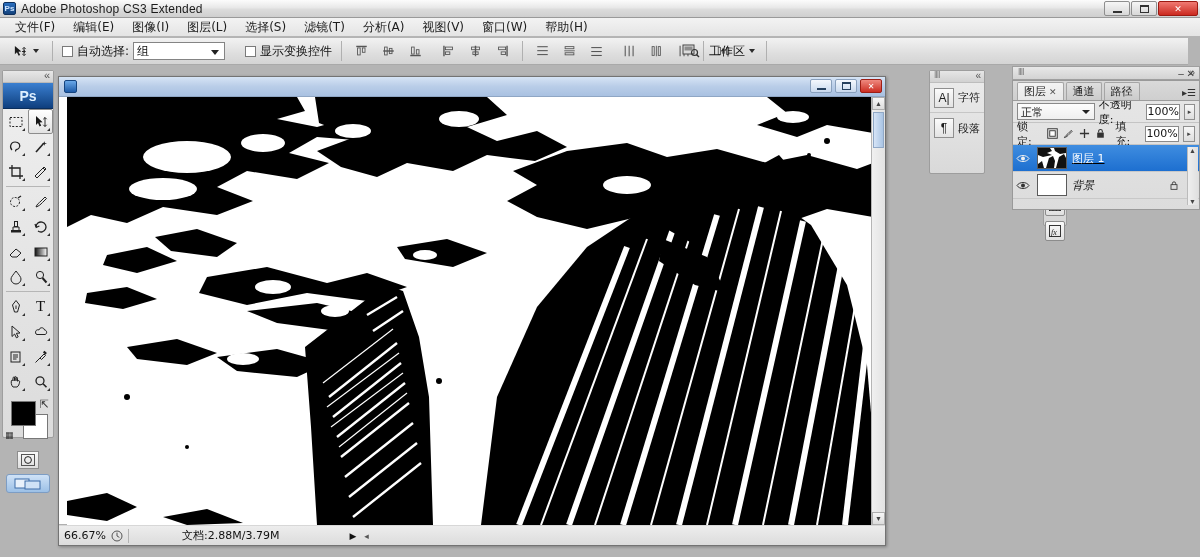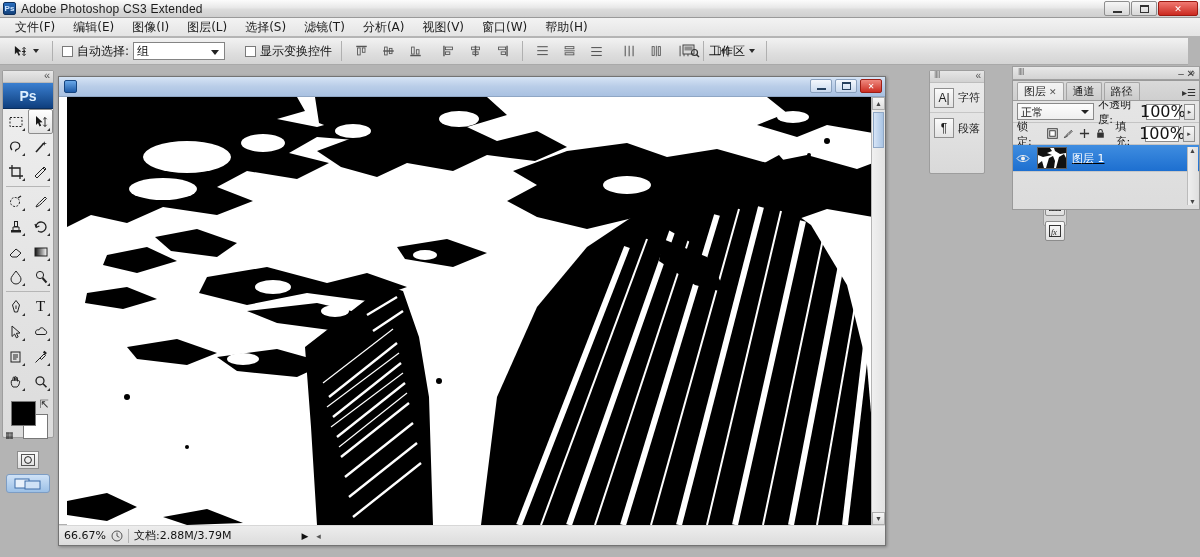--- a/index.html
+++ b/index.html
@@ -173,21 +173,21 @@
   .vscroll .arrow-dn { bottom: 0; }
   .vscroll .thumb { position: absolute; left: 1px; top: 15px; width: 11px; height: 36px;
                     background: linear-gradient(90deg,#d6e4f6,#a9c4e4); border: 1px solid #90a8c6; }
   .statusbar {
     position: absolute; left: 0; bottom: 0; width: 826px; height: 19px;
     background: linear-gradient(#ededed,#dcdcdc); display: flex; align-items: center;
     font-size: 11px; color: #111; font-family: "DejaVu Sans", sans-serif;
   }
   .zoom-field { width: 52px; padding-left: 5px; }
   .status-sep { width: 1px; height: 14px; background: #b2b2b2; margin: 0 5px; }
-  .doc-size { }
+  .doc-size { margin-left: 48px; }
   .status-arrow { margin-left: 70px; font-size: 9px; }
 
   
   .dock-left {
     position: absolute; left: 929px; top: 70px; width: 56px; height: 104px;
     background: linear-gradient(#ececec,#d9d9d9); border: 1px solid #9d9d9d; border-radius: 2px;
   }
   .dock-left .grip { height: 12px; background: linear-gradient(#e6e6e6,#d1d1d1); border-bottom: 1px solid #bdbdbd;
                      position: relative; }
   .dock-left .grip::before { content: "\2016\2016"; position:absolute; left:4px; top:-1px; font-size:9px; color:#777; letter-spacing:-1px;}
@@ -251,21 +251,21 @@
     border-bottom: 1px solid #c4c4c4; font-size: 11px; color: #141414;
     font-family: "DejaVu Sans", sans-serif;
   }
   .blend-sel {
     width: 84px; height: 17px; background: linear-gradient(#fdfdfd,#efefef); border: 1px solid #8a8a8a;
     display: flex; align-items: flex-start; padding: 1px 3px; position: relative; font-size: 11px;
   }
   .blend-sel .select-caret { right: 4px; top: 6px; border-top-width: 4px; }
   .num-field {
     width: 34px; height: 16px; background: #fff; border: 1px solid #8a8a8a;
-    display: flex; align-items: center; justify-content: center; font-size: 16px;
+    display: flex; align-items: center; justify-content: center; font-size: 11px;
   }
   .spin { width: 12px; height: 16px; border: 1px solid #8f8f8f; background: linear-gradient(#f7f7f7,#dedede);
           display:flex; align-items:center; justify-content:center; font-size:7px; color:#444; }
   .lock-icons { display: flex; align-items: center; gap: 5px; }
   .lock-icons span { font-size: 11px; color: #1c1c1c; }
   .layer-row {
     height: 27px; display: flex; align-items: center; gap: 5px; padding-left: 3px;
     border-bottom: 1px solid #c8c8c8; position: relative;
   }
   .layer-row.selected { background: linear-gradient(#3f8de0,#1d6fd0); text-decoration: underline; }
@@ -915,20 +915,36 @@
           <path d="M0 0 H12 L14 3 L9 5 L14 7 L5 9 L0 7 Z" fill="#111"></path>
           <path d="M16 0 H28 V5 L22 6 L17 3 Z" fill="#111"></path>
           <path d="M8 20 L11 10 L15 8 L17 13 L16 20 Z" fill="#111"></path>
           <path d="M18 20 L21 9 L26 6 L28 10 V20 Z" fill="#111"></path>
           <path d="M0 16 L4 13 L6 20 L0 20 Z" fill="#111"></path>
         </svg>
       </span>
       <span class="layer-name">图层 1</span>
     </div>
 
+    <div class="layer-row">
+      <span class="eye">
+        <svg width="14" height="11" viewBox="0 0 14 11">
+            <path d="M1 5.5 C3.5 1.5 10.5 1.5 13 5.5 C10.5 9.5 3.5 9.5 1 5.5 Z" fill="none" stroke="#333"></path>
+            <circle cx="7" cy="5.5" r="2" fill="#333"></circle>
+          </svg>
+      </span>
+      <span class="layer-thumb"></span>
+      <span class="layer-name">背景</span>
+      <span class="layer-lock">
+        <svg width="10" height="11" viewBox="0 0 12 12">
+            <rect x="2.4" y="5" width="7.2" height="5.6" fill="none" stroke="#333"></rect>
+            <path d="M4 5 V3.6 A2 2 0 0 1 8 3.6 V5" fill="none" stroke="#333" stroke-width="1.1"></path>
+          </svg>
+      </span>
+    </div>
 
     <div class="panel-scroll">
       <span class="a up">▲</span>
       <span class="a dn">▼</span>
     </div>
   </div>
 
 </div>
 
 </body></html>

